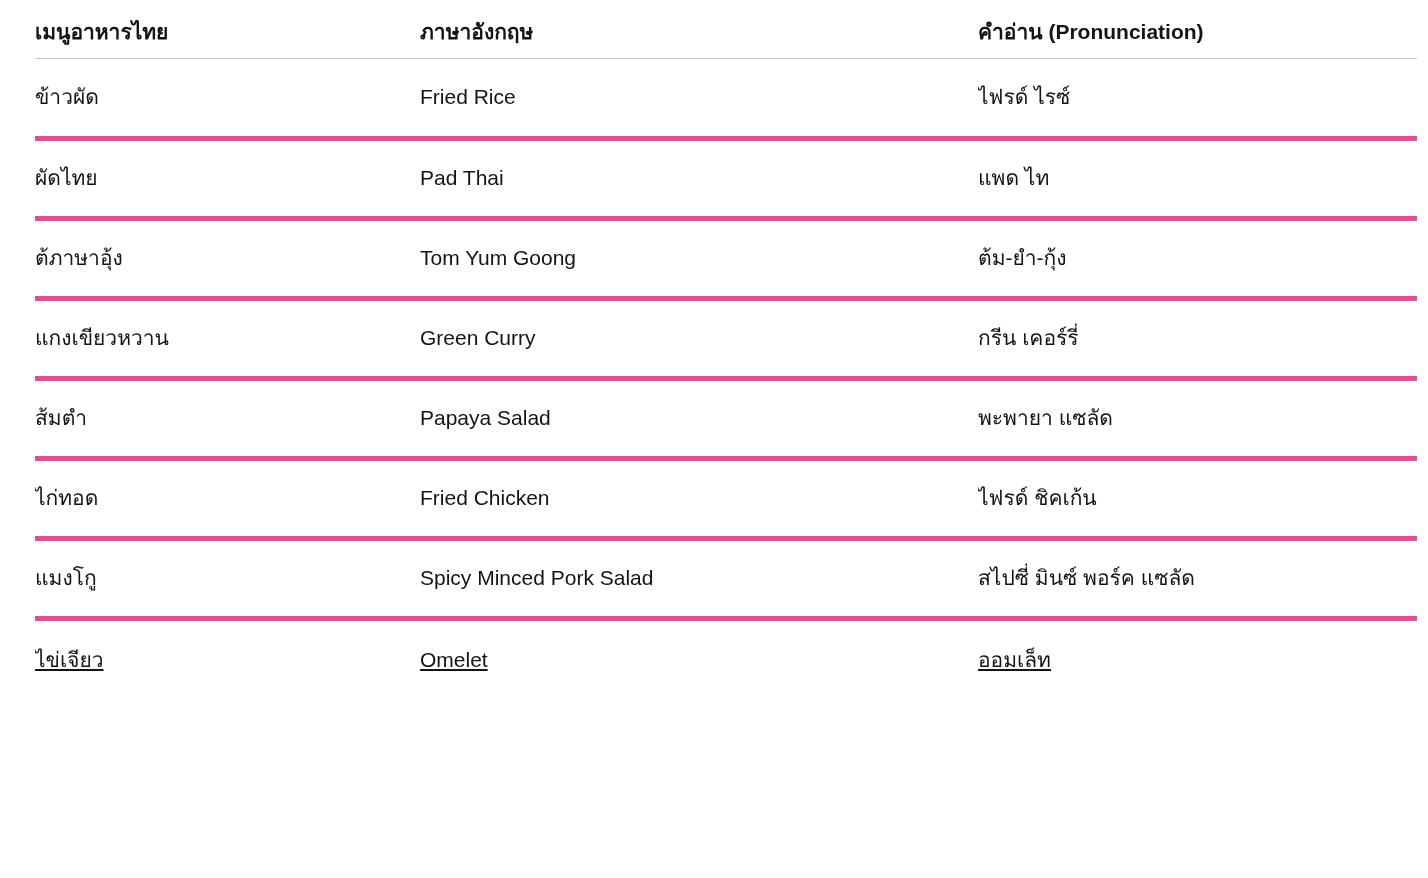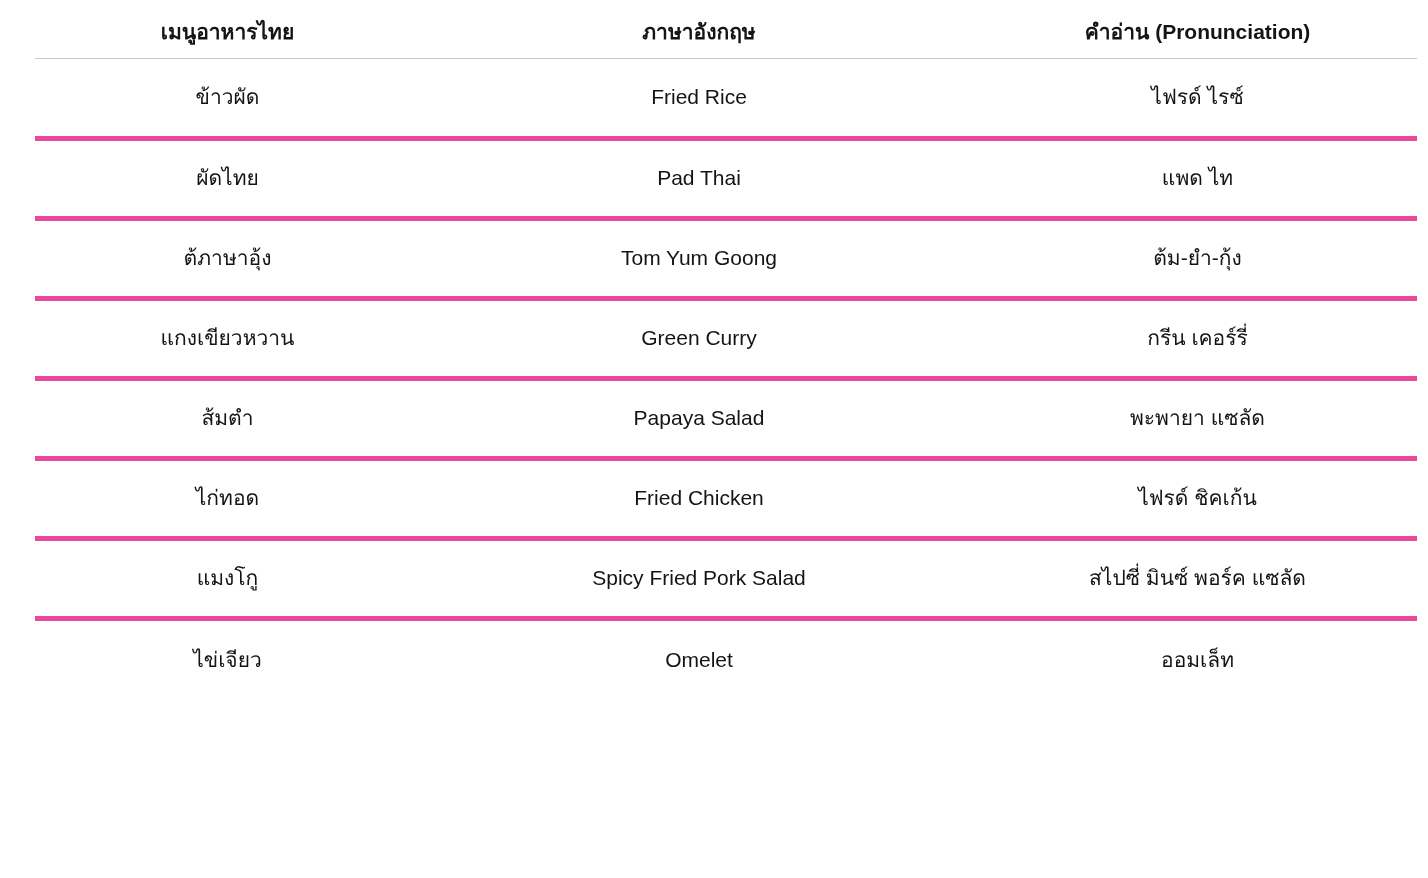--- a/index.html
+++ b/index.html
@@ -19,41 +19,42 @@
   }
   table.menu-table {
     border-collapse: collapse;
     width: 100%;
     table-layout: fixed;
   }
   table.menu-table col.c1 { width: 385px; }
   table.menu-table col.c2 { width: 558px; }
   table.menu-table col.c3 { width: auto; }
   th, td {
-    text-align: center;
+    text-align: left;
     padding: 0;
     vertical-align: middle;
     font-size: 21px;
     line-height: 1.3;
     white-space: nowrap;
     overflow: hidden;
   }
   thead th {
     font-weight: 700;
     height: 58px;
     padding-top: 6px;
     border-bottom: 1px solid #c8c8ca;
   }
   tbody td {
     font-weight: 400;
     height: 80px;
     border-bottom: 5px solid #ec4899;
   }
   tbody tr:last-child td {
     border-bottom: none;
+    text-decoration: underline;
   }
 </style>
 </head>
 <body>
 
 <main class="table-wrap">
   <table class="menu-table">
     <colgroup>
       <col class="c1">
       <col class="c2">
@@ -98,21 +99,21 @@
   </tr>
 
   <tr>
     <td>ไก่ทอด</td>
     <td>Fried Chicken</td>
     <td>ไฟรด์ ชิคเก้น</td>
   </tr>
 
   <tr>
     <td>แมงโกู</td>
-    <td>Spicy Fried Pork Salad</td>
+    <td>Spicy Minced Pork Salad</td>
     <td>สไปซี่ มินซ์ พอร์ค แซลัด</td>
   </tr>
 
 
 
   <tr>
     <td>ไข่เจียว</td>
     <td>Omelet</td>
     <td>ออมเล็ท</td>
   </tr>

